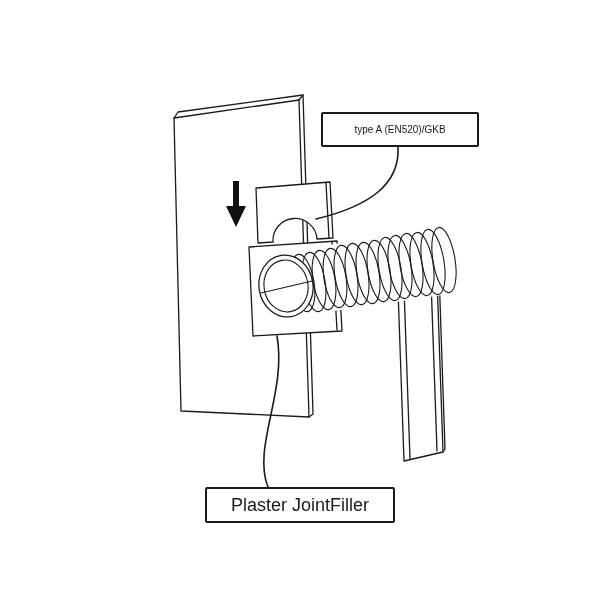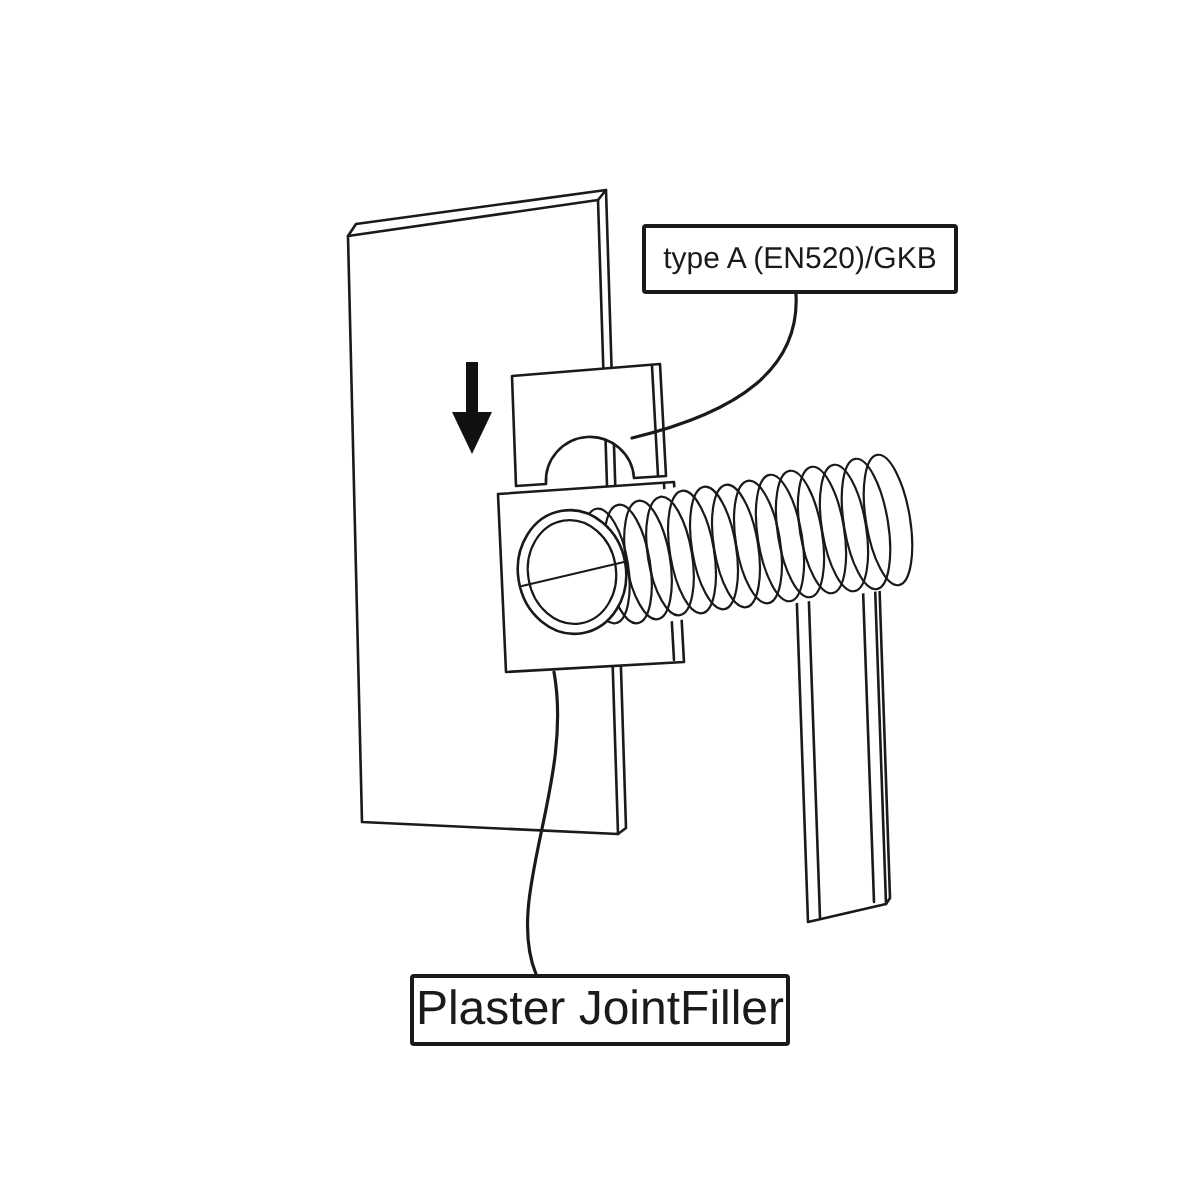--- a/index.html
+++ b/index.html
@@ -14,22 +14,22 @@
   .label-box{
     position:absolute;
     box-sizing:border-box;
     border:2px solid #1a1a1a;
     border-radius:2px;
     background:#ffffff;
     color:#1a1a1a;
     display:flex;align-items:center;justify-content:center;
     white-space:nowrap;
   }
-  .label-box.top-box{left:321px;top:112px;width:158px;height:35px;font-size:15px;font-weight:500;}
-  .label-box.bottom-box{left:205px;top:487px;width:190px;height:36px;font-size:24px;font-weight:500;}
+  .label-box.top-box{left:321px;top:112px;width:158px;height:35px;font-size:10px;font-weight:500;}
+  .label-box.bottom-box{left:205px;top:487px;width:190px;height:36px;font-size:18px;font-weight:500;}
 </style>
 </head>
 <body>
 
 <div class="canvas">
 
   <svg width="600" height="600" viewBox="0 0 600 600" stroke-linejoin="round" stroke-linecap="round">
 
     <g stroke="#1a1a1a" stroke-width="1.3" fill="none">
       <path d="M174,118 L299,100 L309,417 L181,411 Z" fill="#ffffff"></path>

